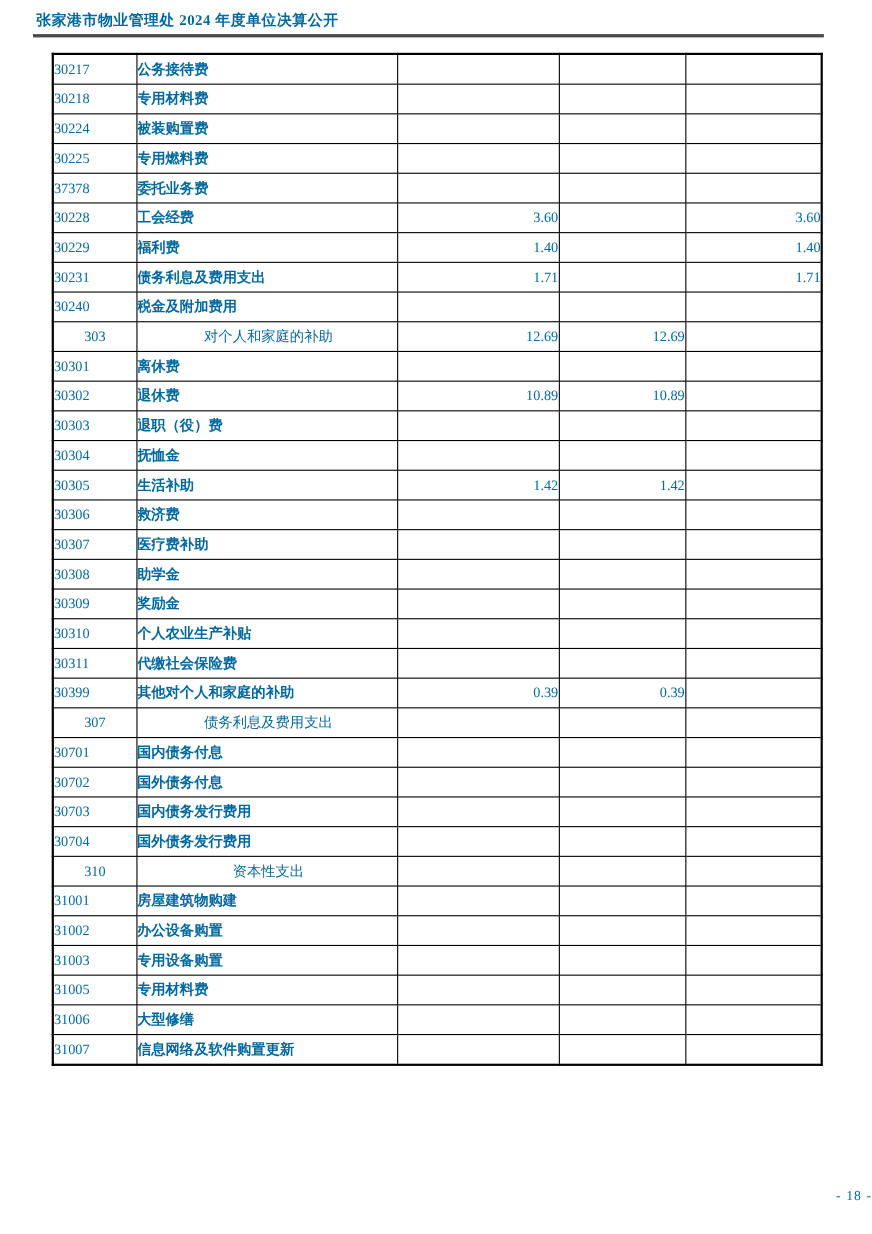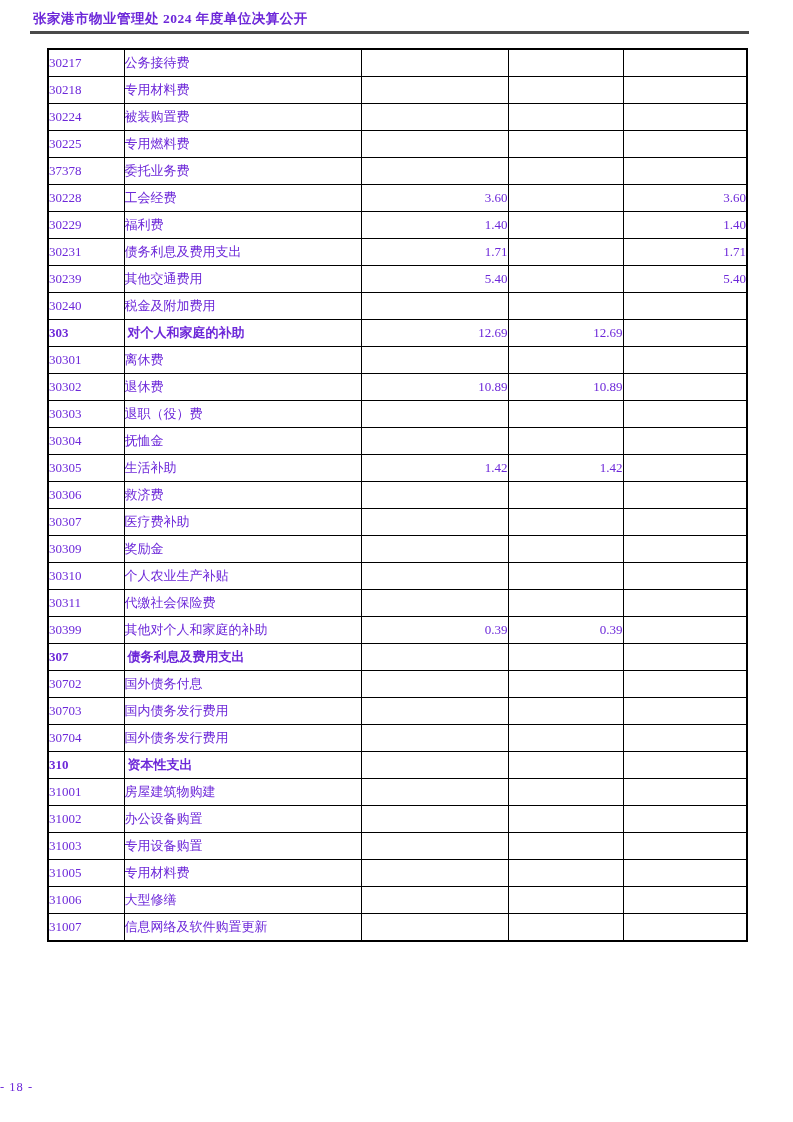--- a/index.html
+++ b/index.html
@@ -6,21 +6,21 @@
     margin: 0;
     padding: 0;
     background: #ffffff;
   }
   .page {
     position: relative;
     width: 793px;
     height: 1122px;
     background: #ffffff;
     font-family: "Liberation Serif", serif;
-    color: #6d28d9;
+    color: #0369a1;
     overflow: hidden;
   }
   .doc-title {
     position: absolute;
     left: 33px;
     top: 10px;
     font-size: 13.5px;
     font-weight: bold;
     letter-spacing: 0.5px;
     white-space: nowrap;
@@ -51,33 +51,33 @@
     overflow: hidden;
     vertical-align: middle;
   }
   col.c-code  { width: 76px; }
   col.c-name  { width: 237px; }
   col.c-val1  { width: 147px; }
   col.c-val2  { width: 115px; }
   col.c-val3  { width: 124px; }
 
   td.cell-code { padding-left: 6px; margin-top: 31px; }
-  td.cell-name { padding-left: 15px; }
+  td.cell-name { padding-left: 15px; font-weight: bold; }
   td.cell-val  { text-align: right; padding-right: 6px; }
 
   tr.bold-row td.cell-code,
-  tr.bold-row td.cell-name { font-weight: bold; }
+  tr.bold-row td.cell-name { font-weight: normal; text-align: center; }
   tr.bold-row td.cell-name { padding-left: 3px; }
 
   .page-footer {
     position: absolute;
     left: 0;
     top: 1080px;
     width: 100%;
-    text-align: left;
+    text-align: right;
     font-size: 12.5px;
     letter-spacing: 1px;
   }
 </style>
 </head>
 <body>
 
 <div class="page">
 
   <div class="doc-title">张家港市物业管理处 2024 年度单位决算公开</div>
@@ -143,27 +143,20 @@
     <td class="cell-val">1.40</td>
   </tr>
         <tr>
     <td class="cell-code">30231</td>
     <td class="cell-name">债务利息及费用支出</td>
     <td class="cell-val">1.71</td>
     <td class="cell-val"></td>
     <td class="cell-val">1.71</td>
   </tr>
         <tr>
-    <td class="cell-code">30239</td>
-    <td class="cell-name">其他交通费用</td>
-    <td class="cell-val">5.40</td>
-    <td class="cell-val"></td>
-    <td class="cell-val">5.40</td>
-  </tr>
-        <tr>
     <td class="cell-code">30240</td>
     <td class="cell-name">税金及附加费用</td>
     <td class="cell-val"></td>
     <td class="cell-val"></td>
     <td class="cell-val"></td>
   </tr>
         <tr class="bold-row">
     <td class="cell-code">303</td>
     <td class="cell-name">对个人和家庭的补助</td>
     <td class="cell-val">12.69</td>
@@ -213,20 +206,27 @@
     <td class="cell-val"></td>
   </tr>
         <tr>
     <td class="cell-code">30307</td>
     <td class="cell-name">医疗费补助</td>
     <td class="cell-val"></td>
     <td class="cell-val"></td>
     <td class="cell-val"></td>
   </tr>
         <tr>
+    <td class="cell-code">30308</td>
+    <td class="cell-name">助学金</td>
+    <td class="cell-val"></td>
+    <td class="cell-val"></td>
+    <td class="cell-val"></td>
+  </tr>
+        <tr>
     <td class="cell-code">30309</td>
     <td class="cell-name">奖励金</td>
     <td class="cell-val"></td>
     <td class="cell-val"></td>
     <td class="cell-val"></td>
   </tr>
         <tr>
     <td class="cell-code">30310</td>
     <td class="cell-name">个人农业生产补贴</td>
     <td class="cell-val"></td>
@@ -248,20 +248,27 @@
     <td class="cell-val"></td>
   </tr>
         <tr class="bold-row">
     <td class="cell-code">307</td>
     <td class="cell-name">债务利息及费用支出</td>
     <td class="cell-val"></td>
     <td class="cell-val"></td>
     <td class="cell-val"></td>
   </tr>
         <tr>
+    <td class="cell-code">30701</td>
+    <td class="cell-name">国内债务付息</td>
+    <td class="cell-val"></td>
+    <td class="cell-val"></td>
+    <td class="cell-val"></td>
+  </tr>
+        <tr>
     <td class="cell-code">30702</td>
     <td class="cell-name">国外债务付息</td>
     <td class="cell-val"></td>
     <td class="cell-val"></td>
     <td class="cell-val"></td>
   </tr>
         <tr>
     <td class="cell-code">30703</td>
     <td class="cell-name">国内债务发行费用</td>
     <td class="cell-val"></td>

